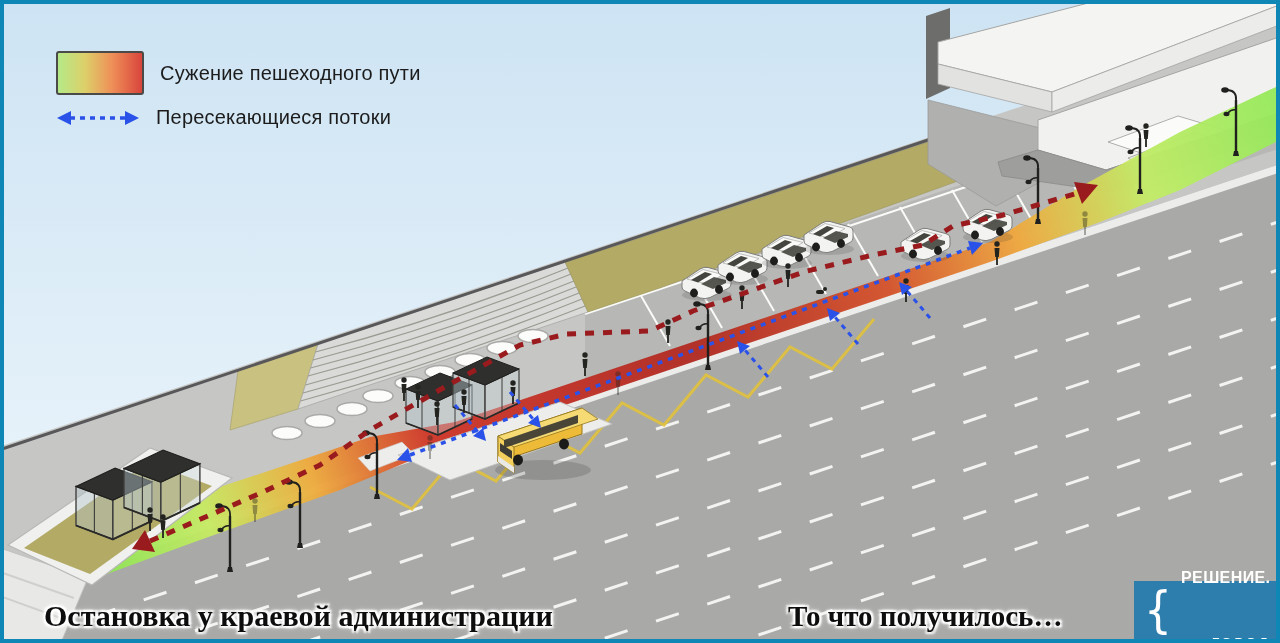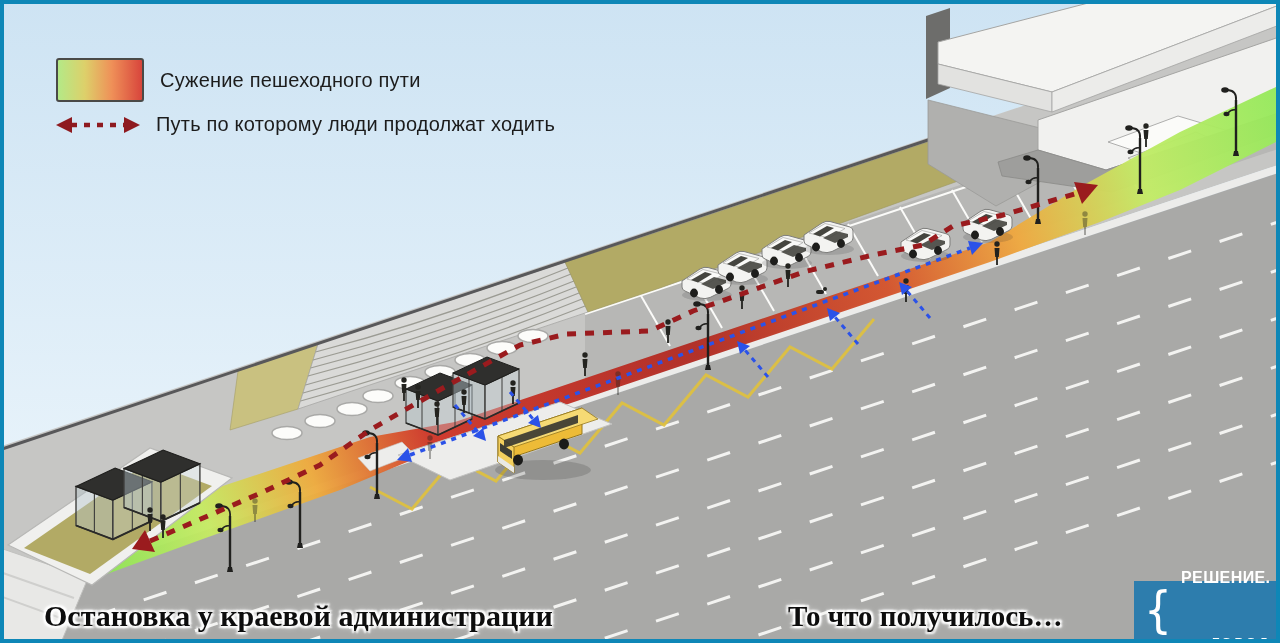--- a/index.html
+++ b/index.html
@@ -3,21 +3,21 @@
 <meta charset="utf-8">
 <style>
   html,body{margin:0;padding:0;}
   .frame{
     position:relative;width:1280px;height:643px;box-sizing:border-box;
     border:4px solid #0e87b7;overflow:hidden;
     background:linear-gradient(180deg,#d4e8f6 0%,#e3f0f9 40%,#eaf4fb 100%);
     font-family:"Liberation Sans","DejaVu Sans",sans-serif;
   }
   svg.scene{position:absolute;left:0;top:0;display:block;}
-  .legend{position:absolute;left:52px;top:54px;z-index:5;}
+  .legend{position:absolute;left:52px;top:47px;z-index:5;}
   .legend-row{display:flex;align-items:center;margin-bottom:11px;}
   .legend-swatch-box{
     width:84px;height:40px;border:2px solid #4a4a48;border-radius:3px;
     background:linear-gradient(90deg,#b4e987 0%,#ddd06a 32%,#ef9058 64%,#d8453c 100%);
     flex:0 0 auto;
   }
   .legend-swatch-arrow{width:84px;height:22px;flex:0 0 auto;}
   .legend-label{margin-left:16px;font-size:20px;color:#1c1c1c;letter-spacing:.2px;}
   .caption{
     position:absolute;bottom:6px;z-index:6;
@@ -269,25 +269,25 @@
     </g>
   </svg>
 
   <div class="legend">
     <div class="legend-row">
       <div class="legend-swatch-box"></div>
       <span class="legend-label">Сужение пешеходного пути</span>
     </div>
     <div class="legend-row">
       <svg class="legend-swatch-arrow" viewBox="0 0 84 22">
-        <line x1="15" y1="11" x2="69" y2="11" stroke="#8e1a1f" stroke-width="4.5" stroke-dasharray="6 7"></line>
-        <polygon points="0,11 16,3 16,19" fill="#8e1a1f"></polygon>
-        <polygon points="84,11 68,3 68,19" fill="#8e1a1f"></polygon>
+        <line x1="14" y1="11" x2="70" y2="11" stroke="#2b52e8" stroke-width="3.5" stroke-dasharray="5 5"></line>
+        <polygon points="1,11 15,4 15,18" fill="#2b52e8"></polygon>
+        <polygon points="83,11 69,4 69,18" fill="#2b52e8"></polygon>
       </svg>
-      <span class="legend-label">Путь по которому люди продолжат ходить</span>
+      <span class="legend-label">Пересекающиеся потоки</span>
     </div>
   </div>
 
   <div class="caption caption-left">Остановка у краевой администрации</div>
   <div class="caption caption-right">То что получилось…</div>
 
   <div class="logo">
     <span class="logo-brace">{</span>
     <span class="logo-text">
       <span class="logo-line1">РЕШЕНИЕ.</span>

